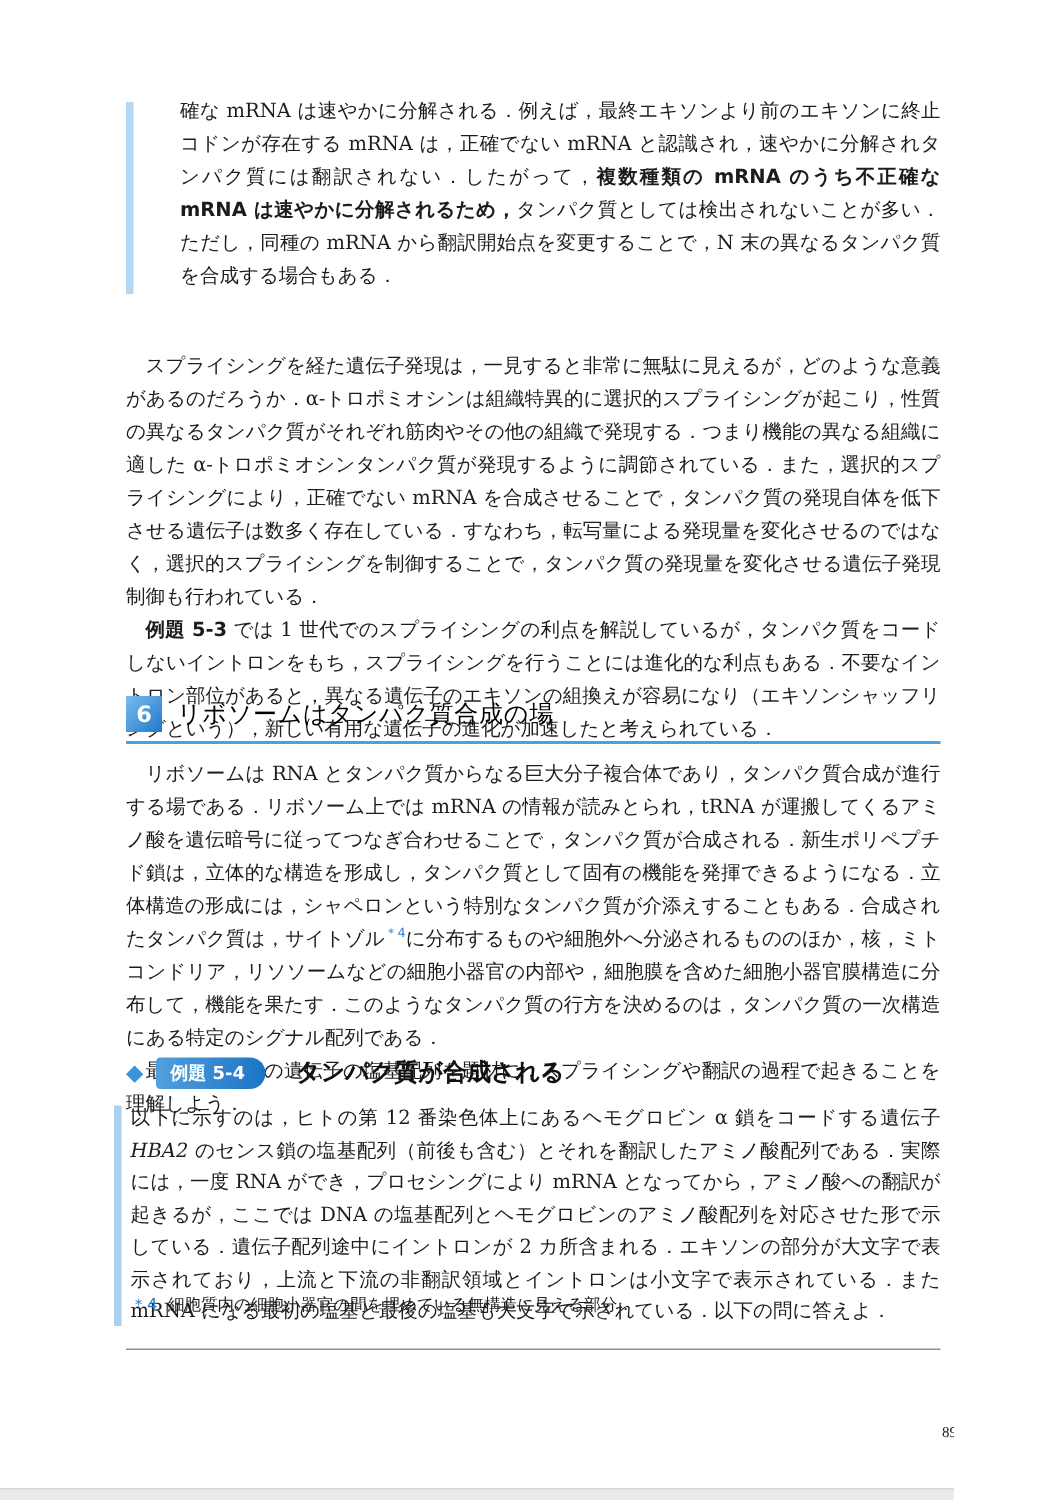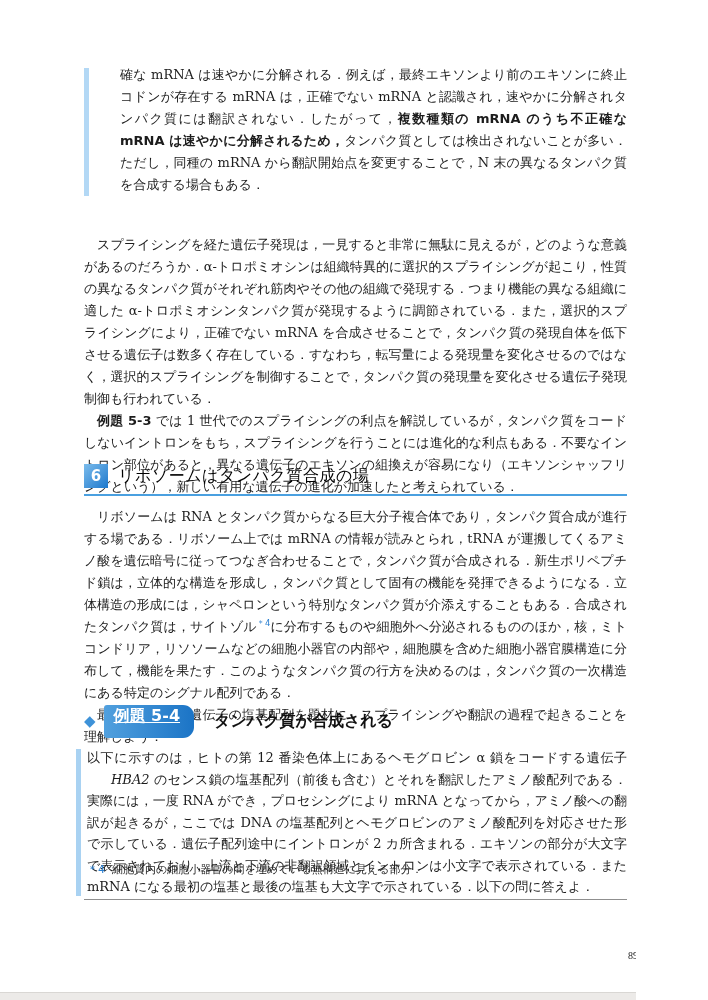--- a/index.html
+++ b/index.html
@@ -4,21 +4,21 @@
 <style>
   html,body { margin:0; padding:0; background:#fff; }
   .page {
     position:relative; width:636px; height:1000px; background:#ffffff;
     overflow:hidden; color:#1c1c1c;
     font-family:"DejaVu Serif","Liberation Serif",serif;
   }
   .body-text { font-size:13px; line-height:22px; text-align:justify; }
   .bold-run { font-family:"DejaVu Sans","Liberation Sans",sans-serif; font-weight:700; }
   .indent { text-indent:13px; }
-  .italic { font-style:italic;margin-left:24px; }
+  .italic { font-style:italic; }
 
   
   .intro-box { position:absolute; left:84px; top:64px; width:543px; }
   .intro-bar { position:absolute; left:0; top:4px; width:5px; height:128px; background:#b3d8f5; }
   .intro-text { margin-left:36px; }
 
   
   .sub-heading {
     position:absolute; left:84px; top:197px; width:543px;
     font-family:"DejaVu Sans","Liberation Sans",sans-serif;
@@ -46,22 +46,22 @@
   .footnote-ref { font-size:8.5px; color:#2a7fd0; vertical-align:super; line-height:0;
     font-family:"DejaVu Sans","Liberation Sans",sans-serif; }
 
   
   .example-box { position:absolute; left:76px; top:705px; width:551px; }
   .example-head { display:flex; align-items:center; gap:8px; margin-left:8px; }
   .example-diamond { color:#3e92d8; font-size:15px; line-height:1; }
   .example-badge {
     background:linear-gradient(90deg,#51a0de,#1b74c6);
     color:#fff; font-family:"DejaVu Sans","Liberation Sans",sans-serif;
-    font-weight:700; font-size:16px; line-height:21px; height:21px;
-    padding:0 14px 12px 10px; border-radius:3px 11px 11px 3px;text-decoration:underline;
+    font-weight:700; font-size:12px; line-height:21px; height:21px;
+    padding:0 14px 0 10px; border-radius:3px 11px 11px 3px;
   }
   .example-title {
     font-family:"DejaVu Sans","Liberation Sans",sans-serif;
     font-weight:700; font-size:16px; color:#111; margin-left:12px;
   }
   .example-body { position:relative; margin-top:9px; }
   .example-bar { position:absolute; left:0; top:2px; width:5px; height:147px; background:#a9d2f2; }
   .example-body-text { margin-left:11px; width:540px; line-height:21.5px; }
 
   

